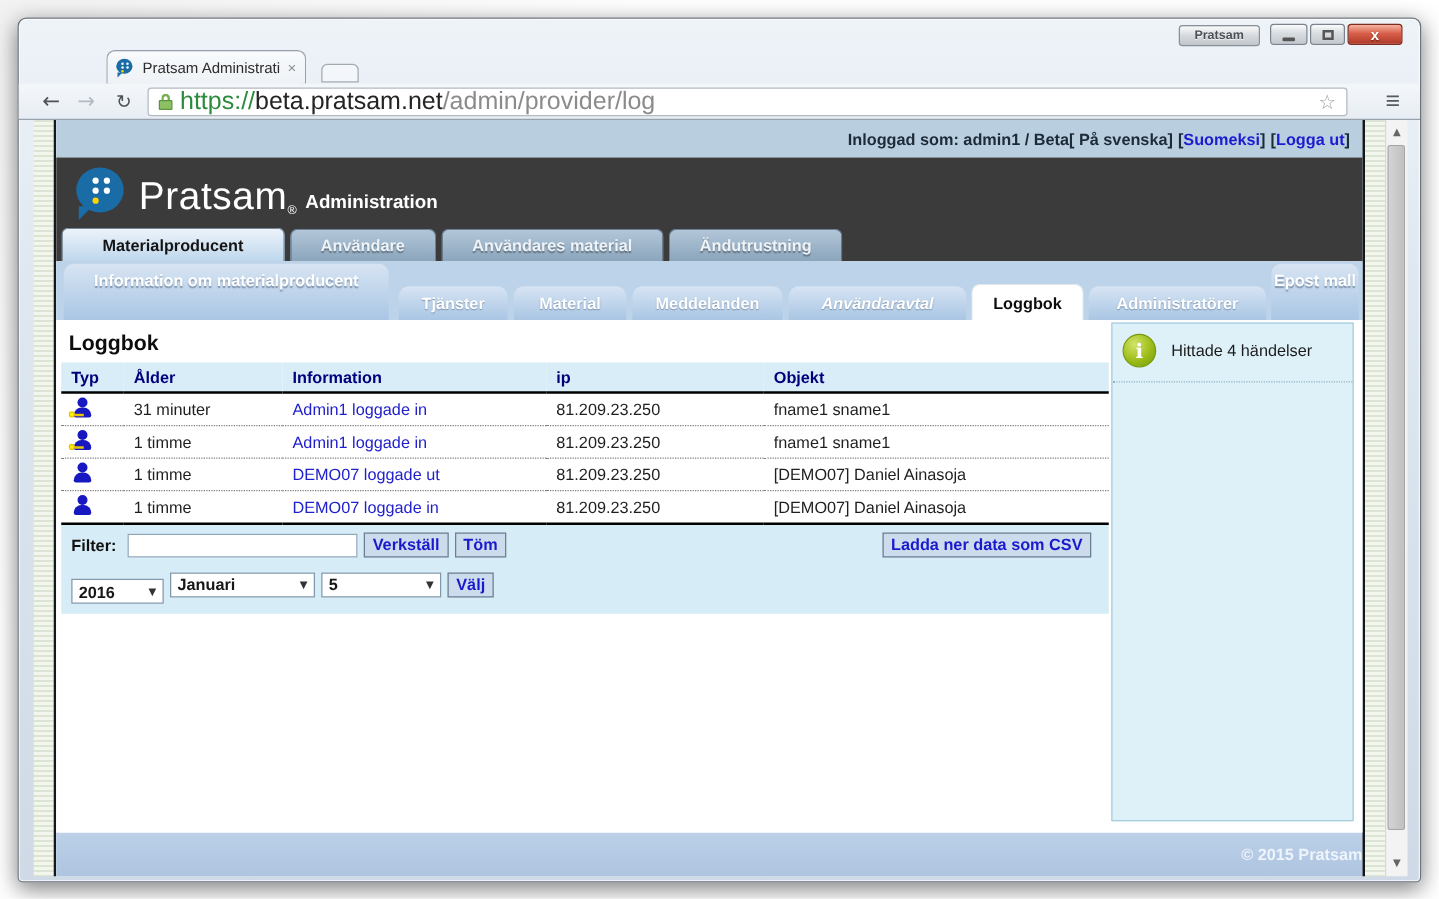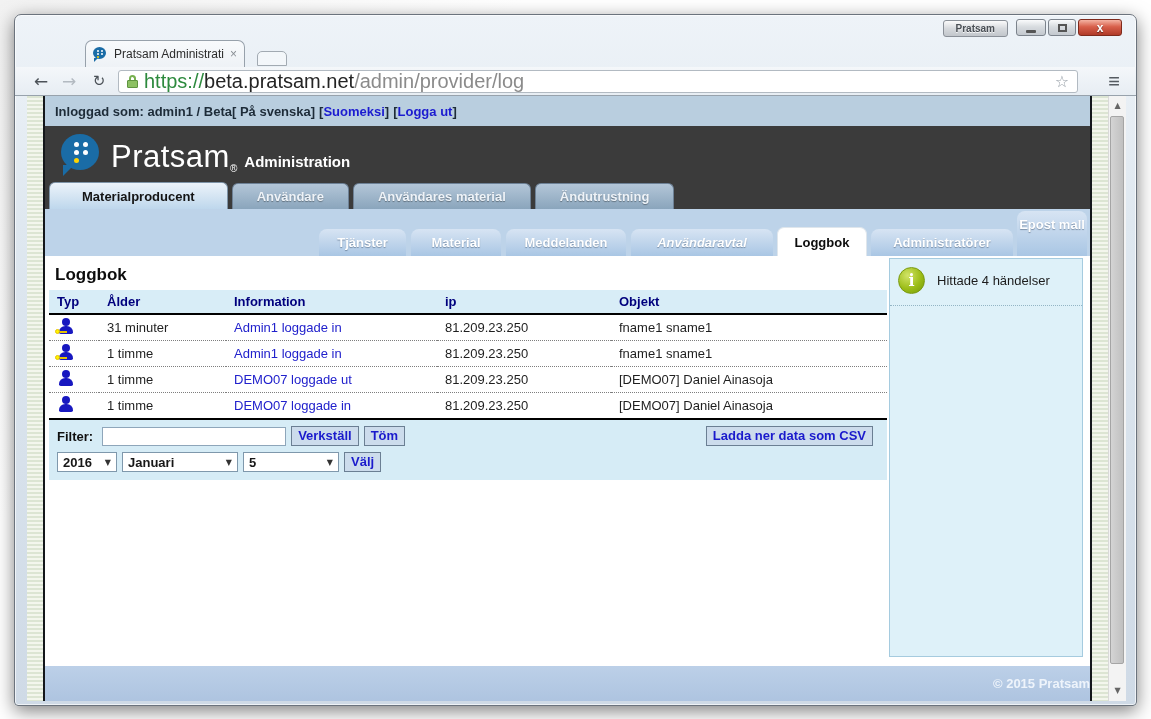--- a/index.html
+++ b/index.html
@@ -72,21 +72,21 @@
 
   
   .scrollbar { width:18px; position:relative; background:#f3f3f3; border-left:1px solid #d9d9d9; }
   .sb-btn { position:absolute; left:0; width:100%; height:16px; font-size:8px; color:#666;
             text-align:center; line-height:16px; font-family:"DejaVu Sans",sans-serif; }
   .sb-up{top:2px;} .sb-down{bottom:2px;}
   .sb-thumb { position:absolute; top:20px; left:1px; right:2px; height:548px;
     background:linear-gradient(90deg,#d4d4d4,#c0c0c0); border:1px solid #a5a5a5; border-radius:2px; }
 
   
-  .page-topbar { height:30px; background:#b9cedf; display:flex; justify-content:flex-start;
+  .page-topbar { height:30px; background:#b9cedf; display:flex; justify-content:flex-end;
     align-items:center; padding:0 10px; font-size:13px; font-weight:bold; color:#1d2b38; }
   .lang-links { display:flex; gap:4px; }
   .lang-current { color:#1d2b38; }
   .brk { color:#1d2b38; }
   .lang-link { color:#1b1bd0; cursor:pointer; }
 
   
   .page-header { height:83px; background:#3b3b3b; position:relative; }
   .logo-area { position:absolute; left:16px; top:8px; display:flex; align-items:flex-end; }
   .logo-bubble { position:relative; width:40px; height:38px; margin-right:10px; }
@@ -146,21 +146,21 @@
   .f-row { display:flex; align-items:center; padding:3px 8px; gap:5px; }
   .f-label { font-size:13px; font-weight:bold; color:#101010; margin-right:4px; }
   .f-input { width:184px; height:19px; border:1px solid #8ea6ba; background:#fff; font-size:13px; padding:0 3px; }
   .fbtn { height:20px; padding:0 6px; background:#ccdcec; border:1px solid #6b7f93;
     color:#1a1acc; font-size:13px; font-weight:bold; line-height:18px; cursor:pointer; white-space:nowrap; }
   .csv-btn { margin-left:auto; margin-right:6px; }
   .sel { display:inline-flex; justify-content:space-between; align-items:center; height:20px;
     background:#fff; border:1px solid #7f98ac; font-size:13px; font-weight:bold; color:#171717;
     padding:0 5px; cursor:pointer; }
   .sel .arrow { font-size:8px; color:#333; margin-left:6px; font-family:"DejaVu Sans",sans-serif; }
-  .sel-year{width:60px;} .sel-month{width:116px;} .sel-day{width:96px;}
+  .sel-year{width:74px;margin-top:11px;} .sel-month{width:116px;} .sel-day{width:96px;}
 
   
   .sidebar { position:absolute; top:2px; left:844px; width:194px; height:399px;
     background:#def1f9; border:1px solid #a5cbdf; }
   .sidebar-head { display:flex; align-items:center; gap:12px; padding:8px 8px 11px 8px;
     border-bottom:1px dotted #93b5c5; }
   .info-icon { width:27px; height:27px; border-radius:50%;
     background:radial-gradient(circle at 35% 30%,#d2e468,#9cbd18 55%,#739a08);
     border:1px solid #7a9a10; color:#fff; font-family:"DejaVu Serif",serif; font-weight:bold;
     font-size:16px; text-align:center; line-height:26px; }
@@ -258,20 +258,21 @@
           </div>
           <div class="main-tabs">
             <div class="mtab active">Materialproducent</div>
             <div class="mtab">Användare</div>
             <div class="mtab">Användares material</div>
             <div class="mtab">Ändutrustning</div>
           </div>
         </div>
 
         <div class="subtab-band">
+          <div class="stab tall st1">Information om materialproducent</div>
           <div class="stab st2">Tjänster</div>
           <div class="stab st3">Material</div>
           <div class="stab st4">Meddelanden</div>
           <div class="stab st5">Användaravtal</div>
           <div class="stab active st6">Loggbok</div>
           <div class="stab st7">Administratörer</div>
           <div class="stab tall st8">Epost mall</div>
         </div>
 
         <div class="content">

